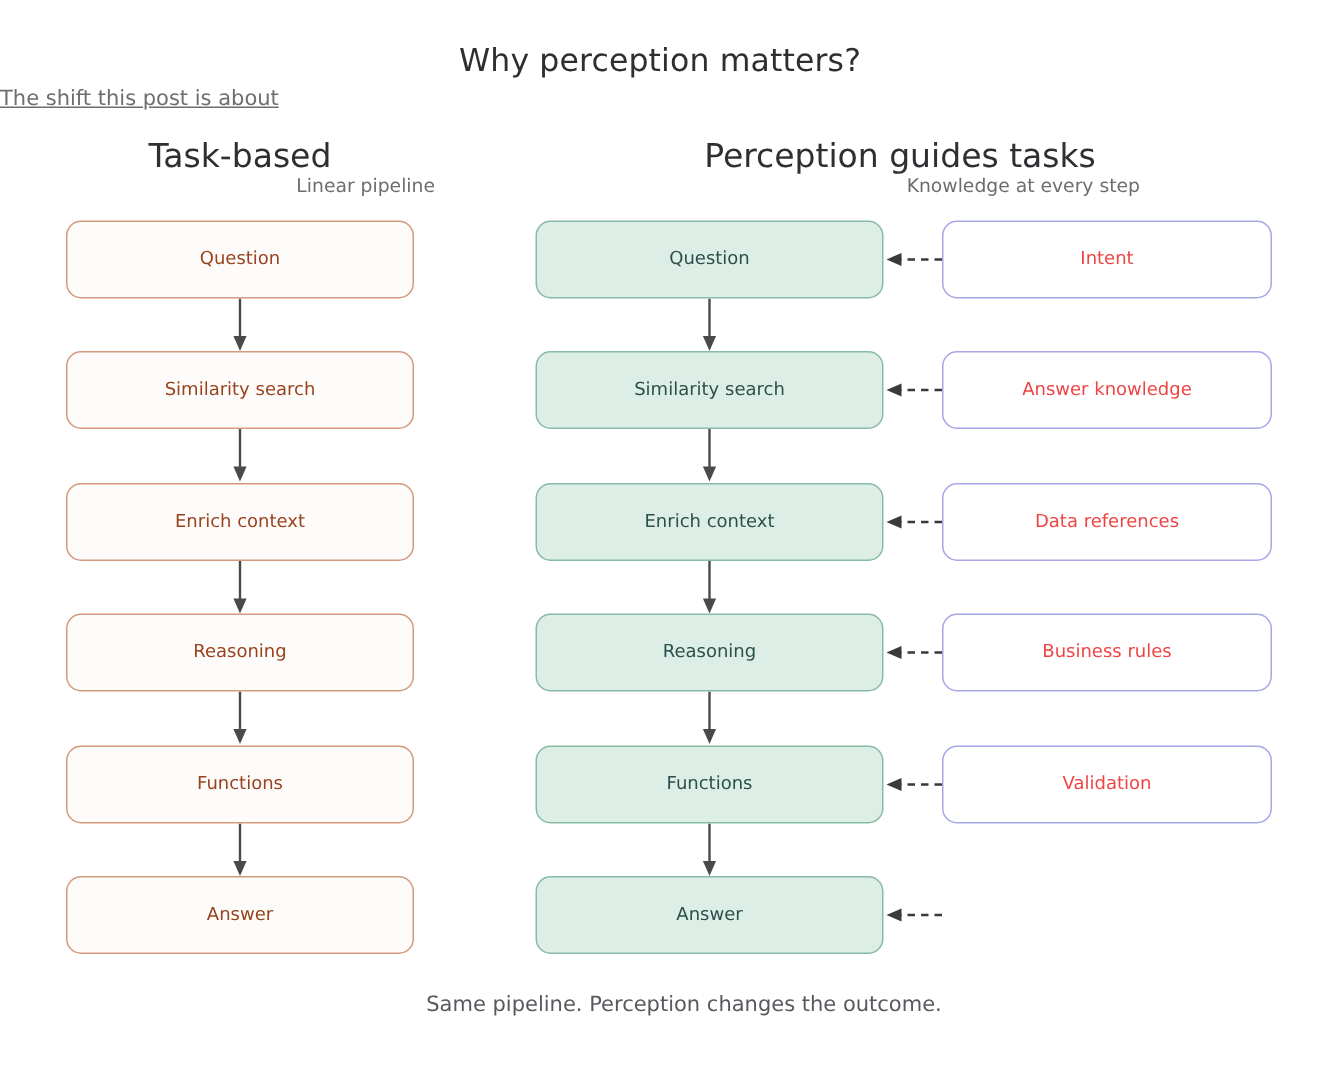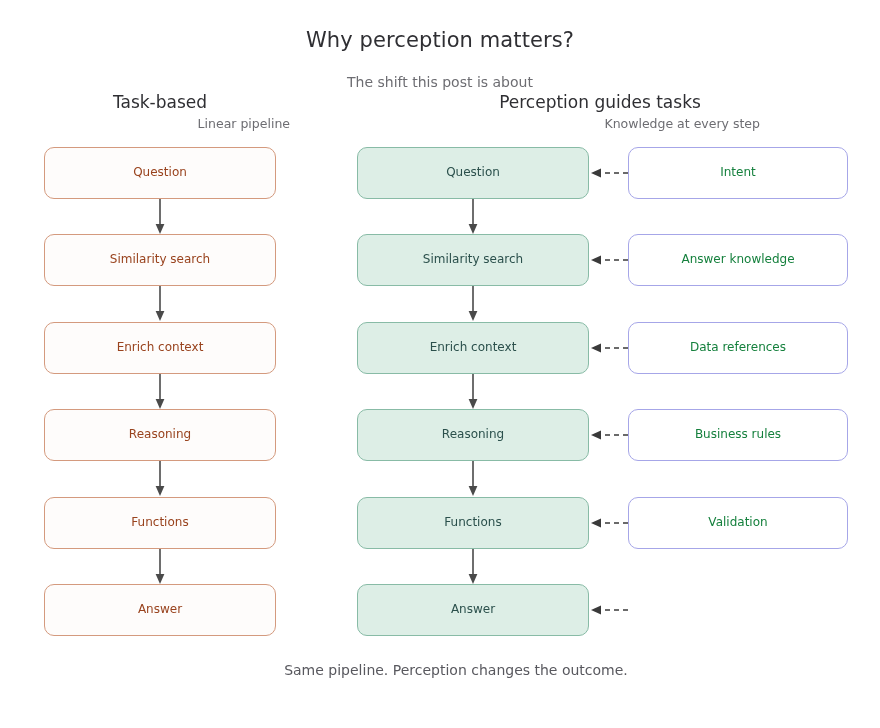--- a/index.html
+++ b/index.html
@@ -29,31 +29,31 @@
     top: 28px;
     width: 880px;
     text-align: center;
     font-size: 21px;
     color: #2f2f33;
     letter-spacing: 0.1px;
   }
   .main-subtitle {
     position: absolute;
     left: 0;
-    top: 74px;
-    width: 880px;
-    text-align: center;
+    top: 58px;
+    width: 880px;
     font-size: 14px;
     color: #6d6d72;
+    text-decoration: underline;
   }
 
   .col-title {
     position: absolute;
     text-align: center;
-    font-size: 17px;
+    font-size: 22px;
     color: #2f2f33;
   }
   .col-subtitle {
     position: absolute;
     text-align: right;
     font-size: 12.5px;
     color: #6d6d72;
   }
 
   #left-col-title   { left: 30px;  top: 92px;  width: 260px; }
@@ -91,21 +91,21 @@
     border: 1.6px solid #88bba6;
     color: #2b504c;
   }
 
   .node.knowledge {
     width: 220px;
     height: 52px;
     left: 628px;
     background: #ffffff;
     border: 1.6px solid #a6a6e8;
-    color: #15803d;
+    color: #ef4444;
   }
 
   
   .v-arrow {
     position: absolute;
     width: 24px;
     height: 38px;
     pointer-events: none;
   }
   .h-arrow {

